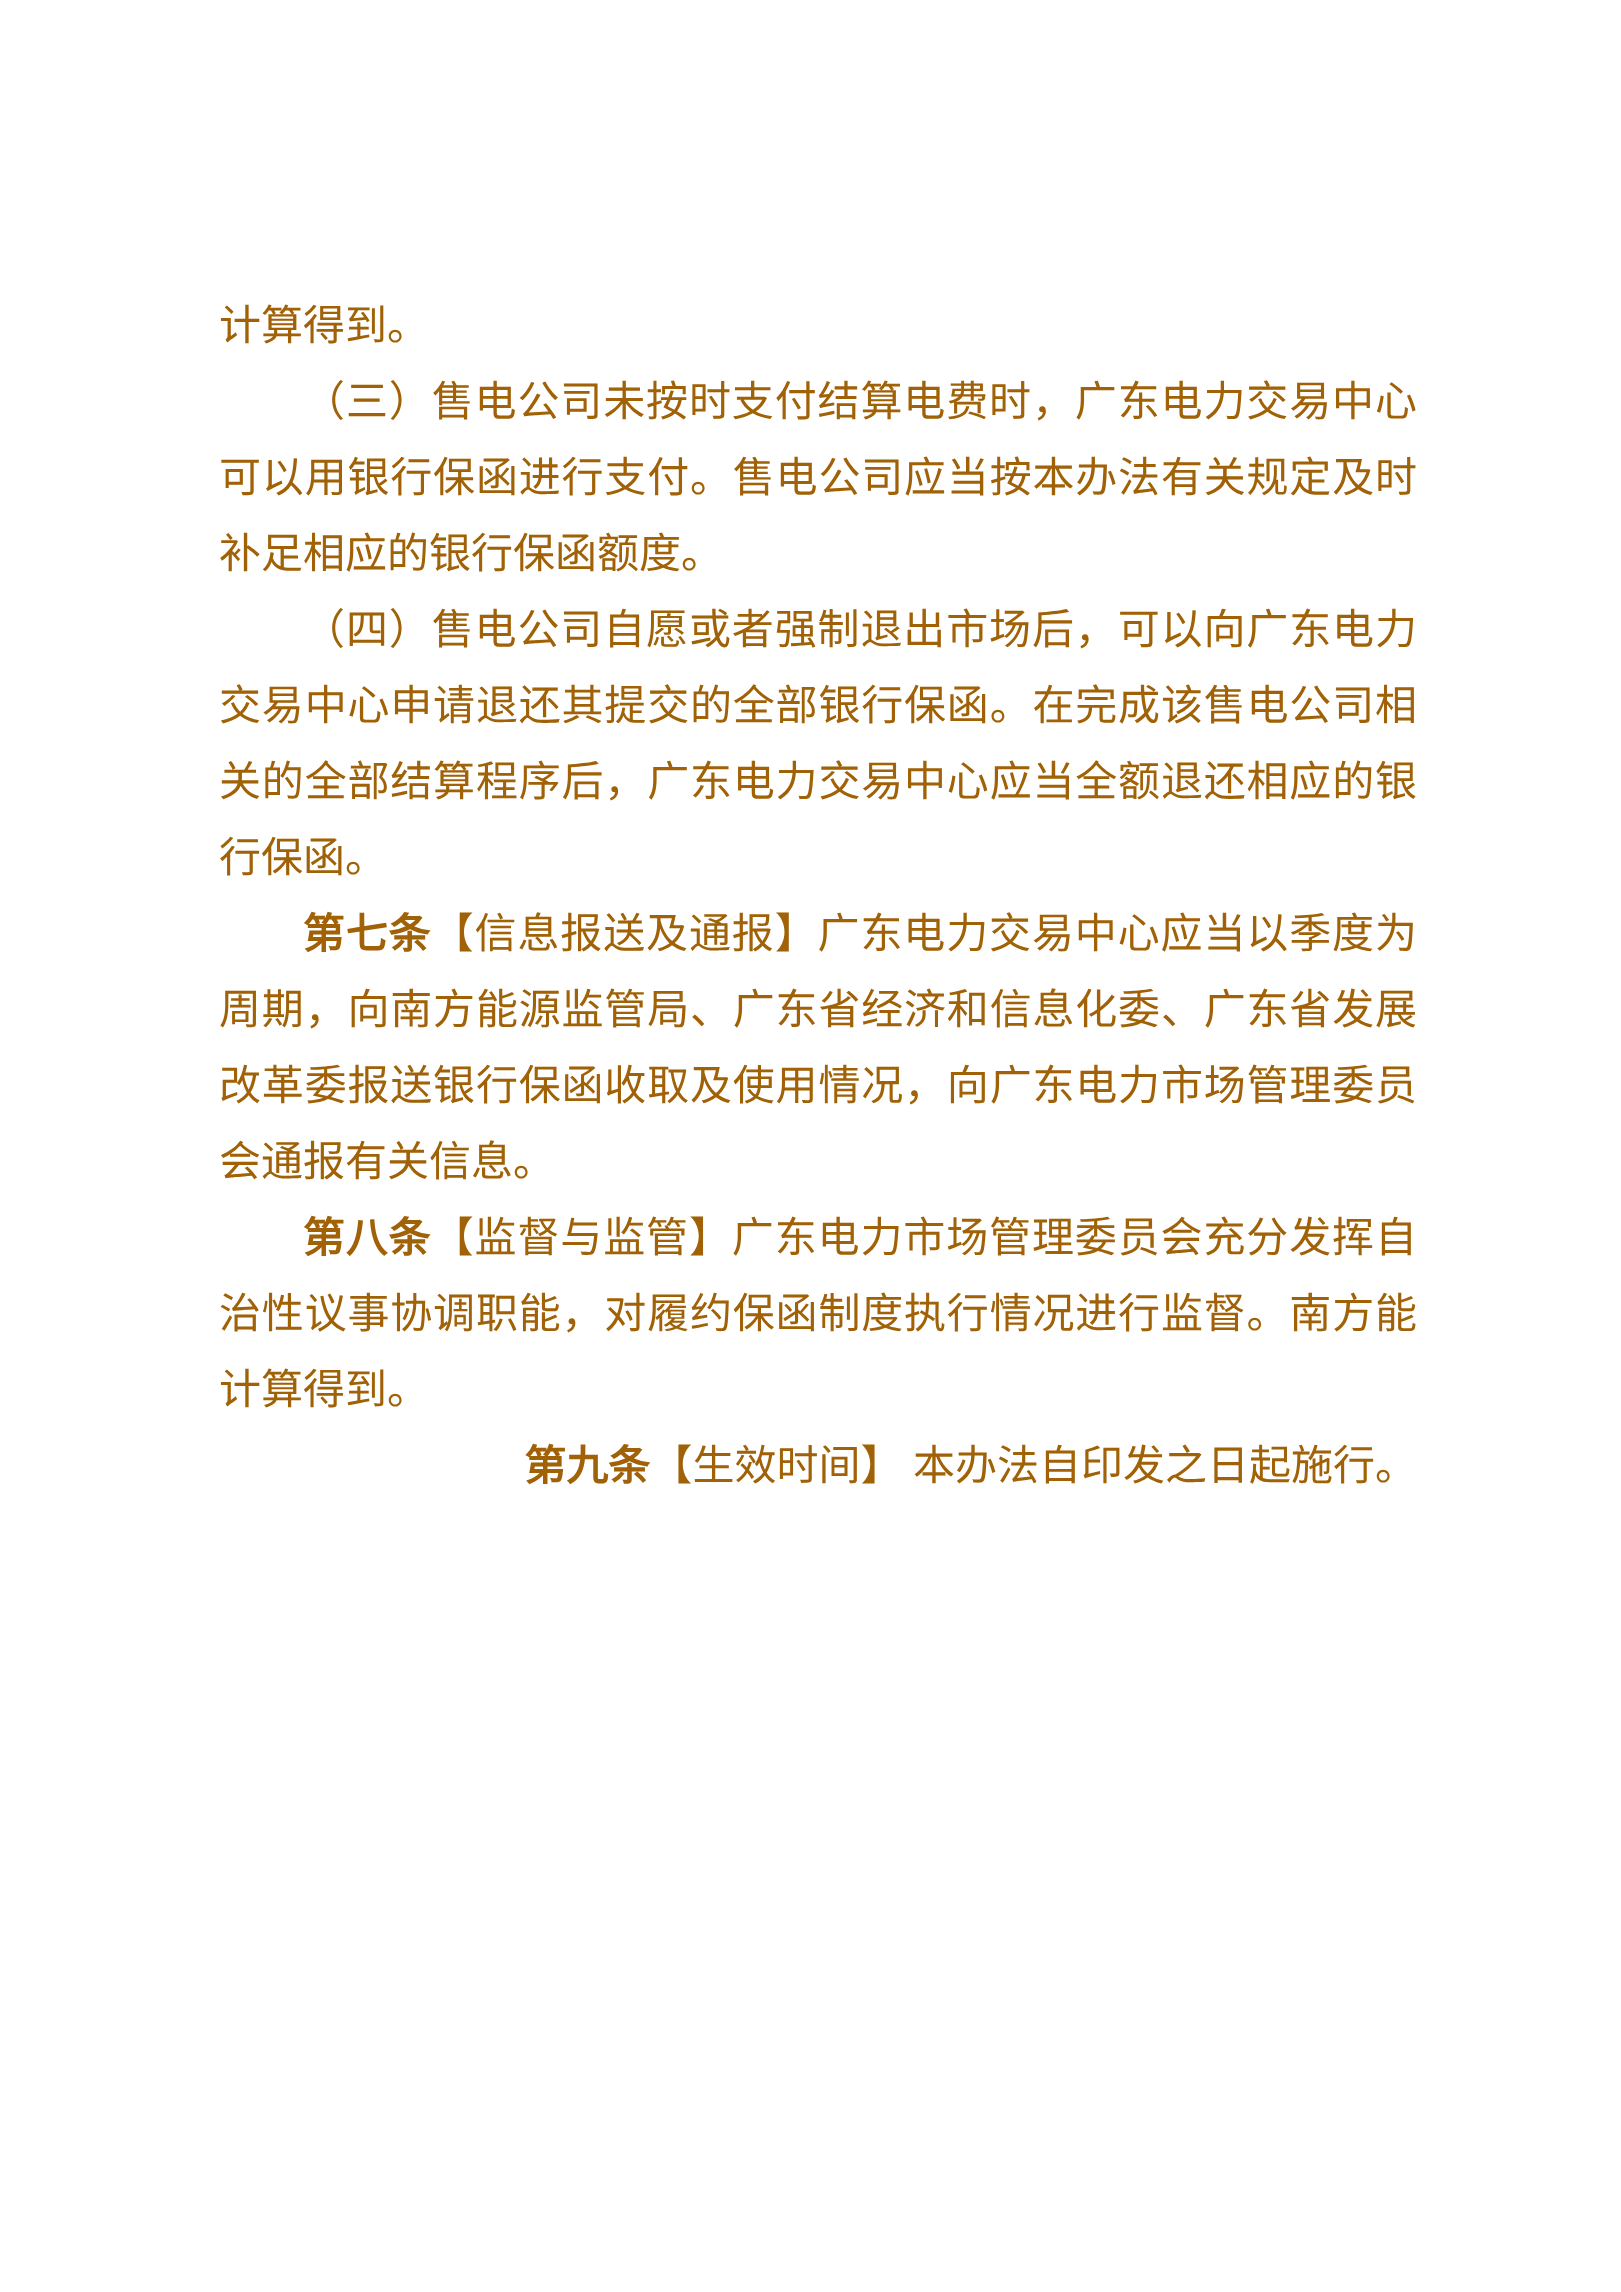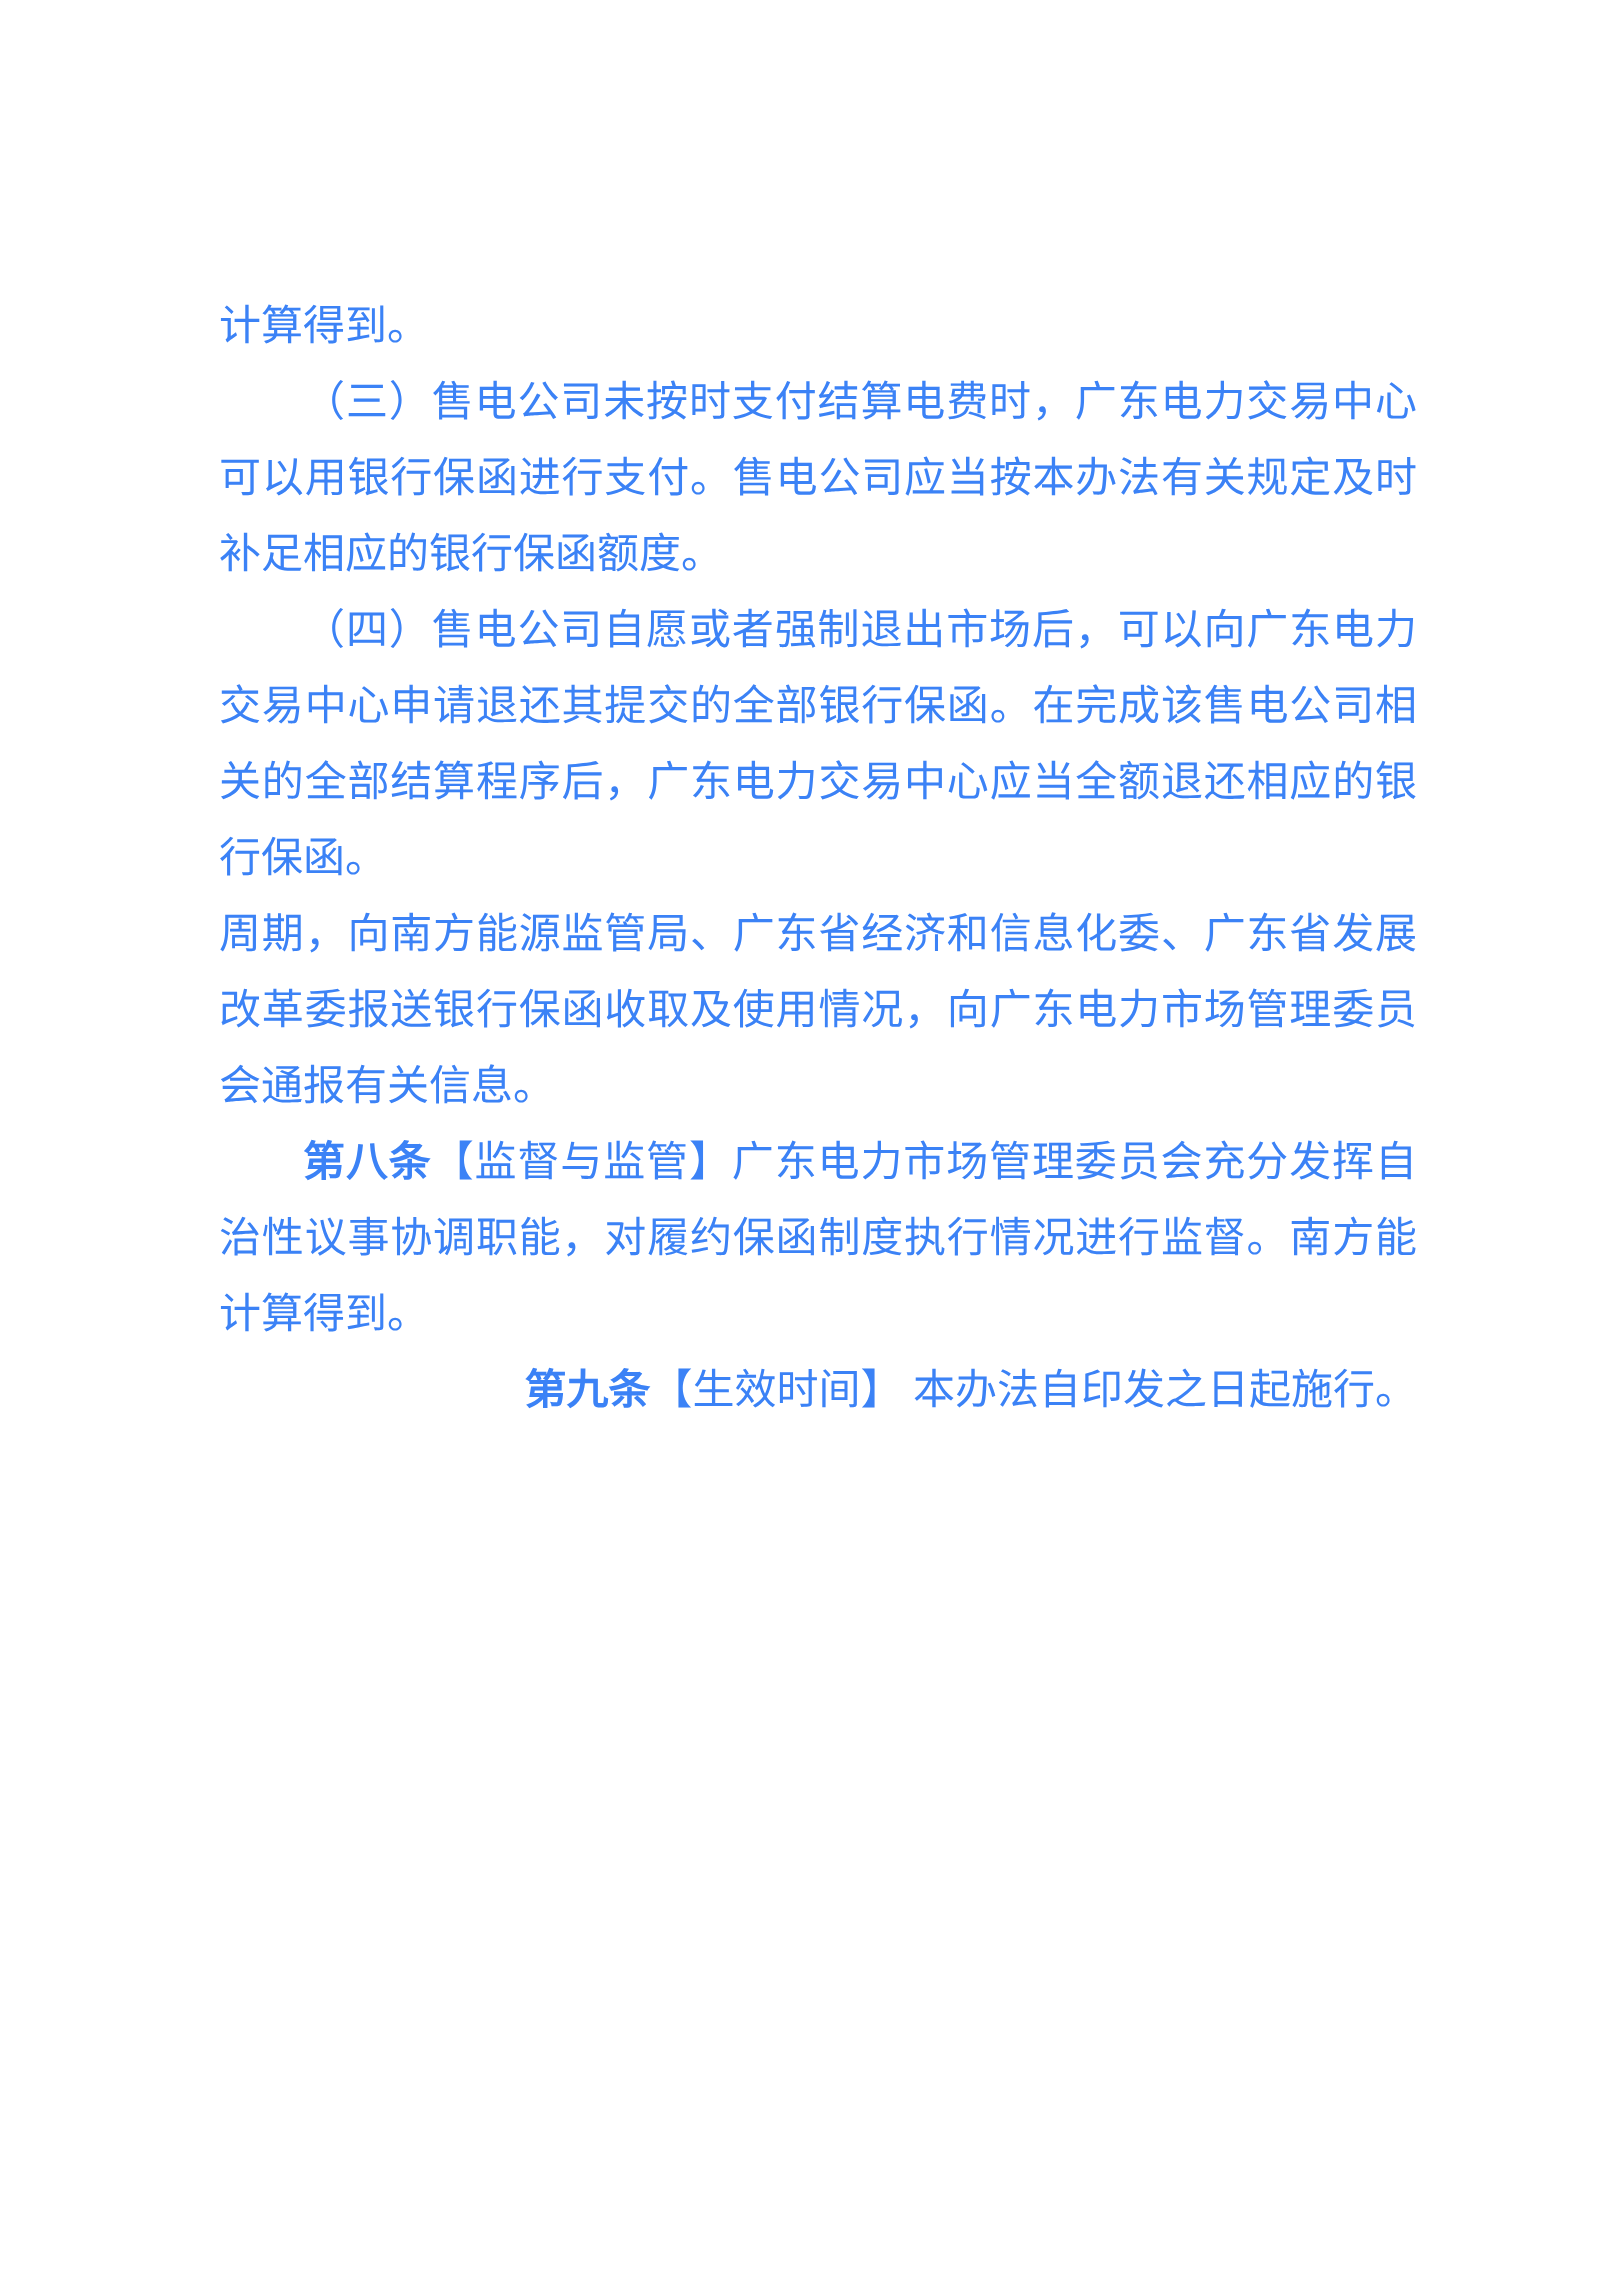--- a/index.html
+++ b/index.html
@@ -15,21 +15,21 @@
     overflow: hidden;
   }
   .text-block {
     position: absolute;
     left: 219px;
     top: 288px;
     width: 1198px;
     font-family: "Liberation Serif", "DejaVu Serif", serif;
     font-size: 42px;
     line-height: 76px;
-    color: #3b82f6;
+    color: #a16207;
     letter-spacing: 0;
   }
   .line {
     height: 76px;
     text-align: left;
   }
   .line.fill {
     text-align: justify;
     text-align-last: justify;
   }
@@ -47,20 +47,21 @@
 <div class="page">
   <div class="text-block">
       <div class="line">计算得到。</div>
       <div class="line fill indent">（三）售电公司未按时支付结算电费时，广东电力交易中心</div>
       <div class="line fill">可以用银行保函进行支付。售电公司应当按本办法有关规定及时</div>
       <div class="line">补足相应的银行保函额度。</div>
       <div class="line fill indent">（四）售电公司自愿或者强制退出市场后，可以向广东电力</div>
       <div class="line fill">交易中心申请退还其提交的全部银行保函。在完成该售电公司相</div>
       <div class="line fill">关的全部结算程序后，广东电力交易中心应当全额退还相应的银</div>
       <div class="line">行保函。</div>
+      <div class="line fill indent"><span class="bold">第七条</span><span>【信息报送及通报】广东电力交易中心应当以季度为</span></div>
       <div class="line fill">周期，向南方能源监管局、广东省经济和信息化委、广东省发展</div>
       <div class="line fill">改革委报送银行保函收取及使用情况，向广东电力市场管理委员</div>
       <div class="line">会通报有关信息。</div>
       <div class="line fill indent"><span class="bold">第八条</span><span>【监督与监管】广东电力市场管理委员会充分发挥自</span></div>
       <div class="line fill">治性议事协调职能，对履约保函制度执行情况进行监督。南方能</div>
       <div class="line">计算得到。</div>
       <div class="line indent"><span class="bold">第九条</span><span>【生效时间】 本办法自印发之日起施行。</span></div>
     </div>
 </div>
 

